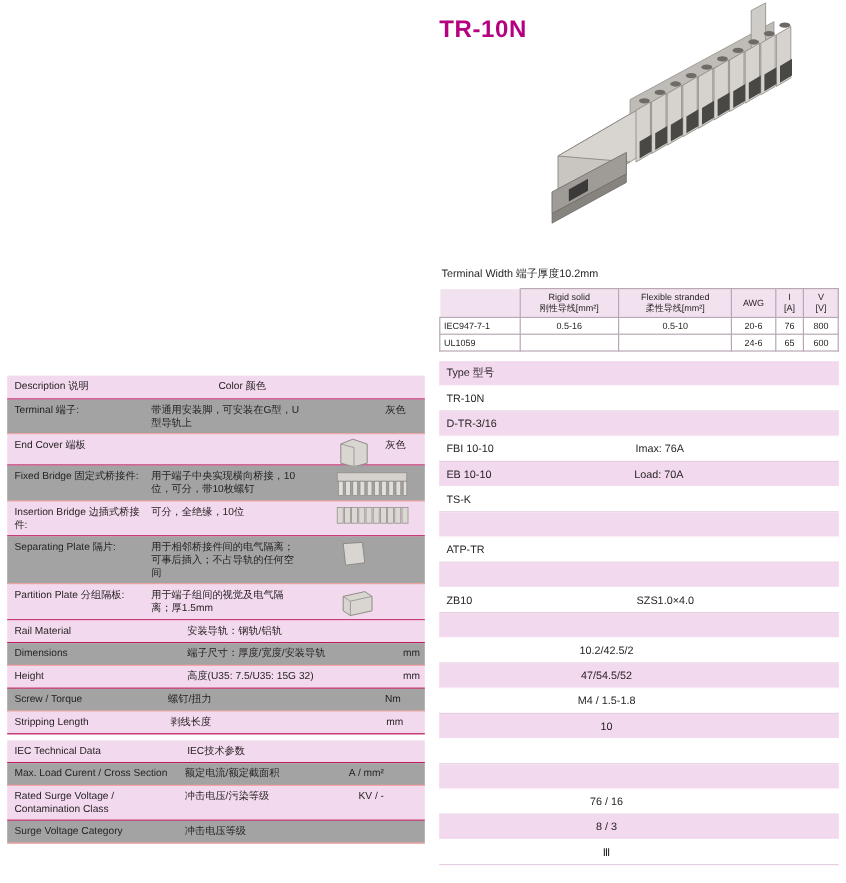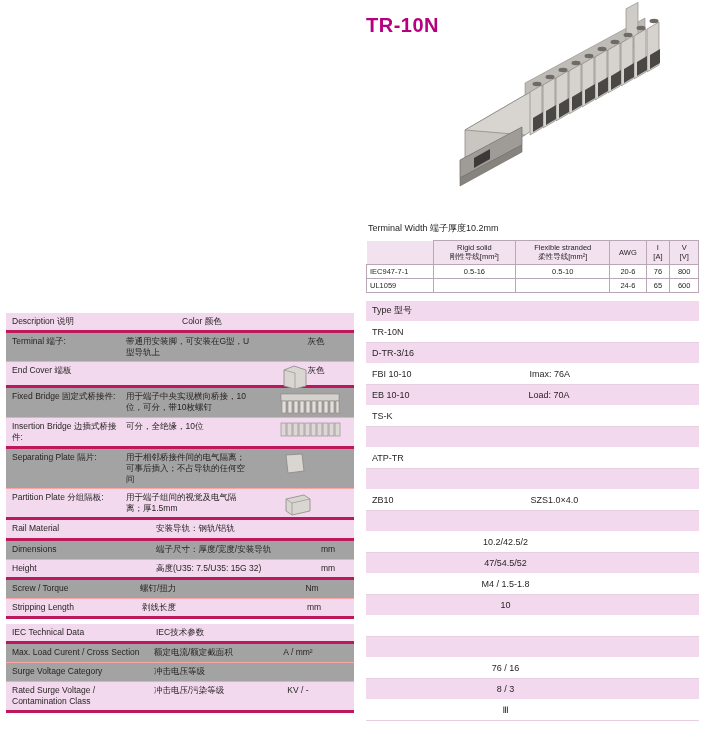--- a/index.html
+++ b/index.html
@@ -107,28 +107,28 @@
   }
   .lrow {
     position: relative;
     display: flex;
     align-items: flex-start;
     font-size: 8.5px;
     line-height: 1.3;
     box-sizing: border-box;
     padding: 3px 4px 3px 6px;
     min-height: 19px;
-    border-bottom: 3px solid #be185d;
+    border-bottom: 1px solid #be185d;
   }
   .lrow.pink { background: #f2d9ed; }
   .lrow.white { background: #a3a3a3; border-bottom: 1px solid #fca5a5; }
   .lrow .lc1 { width: 112px; flex: none; padding-right: 2px; }
   .lrow .lc2 { width: 126px; flex: none; }
   .lrow .lc3 { width: 52px; flex: none; }
-  .lrow .lc4 { width: 44px; flex: none; text-align: center; }
+  .lrow .lc4 { width: 44px; flex: none; text-align: right; }
   .lrow .lc-wide2 { width: 170px; flex: none; }
   .icon-cell {
     position: absolute;
     right: 4px;
     top: 2px;
     width: 72px;
     height: 100%;
   }
 
   
@@ -439,24 +439,24 @@
     <span class="lc1">IEC Technical Data</span>
     <span class="lc2" style="margin-left:30px;width:150px">IEC技术参数</span>
   </div>
 
   <div class="lrow white">
     <span class="lc1" style="width:140px">Max. Load Curent / Cross Section</span>
     <span class="lc2" style="width:122px">额定电流/额定截面积</span>
     <span class="lc4">A / mm²</span>
   </div>
 
-  <div class="lrow white">
-    <span class="lc1" style="width:140px">Surge Voltage Category</span>
-    <span class="lc2" style="width:122px">冲击电压等级</span>
-  </div>
-
   <div class="lrow pink">
     <span class="lc1" style="width:140px">Rated Surge Voltage / Contamination Class</span>
     <span class="lc2" style="width:122px">冲击电压/污染等级</span>
     <span class="lc4">KV / -</span>
   </div>
 
+  <div class="lrow white">
+    <span class="lc1" style="width:140px">Surge Voltage Category</span>
+    <span class="lc2" style="width:122px">冲击电压等级</span>
+  </div>
+
 </div>
 
 </body></html>

